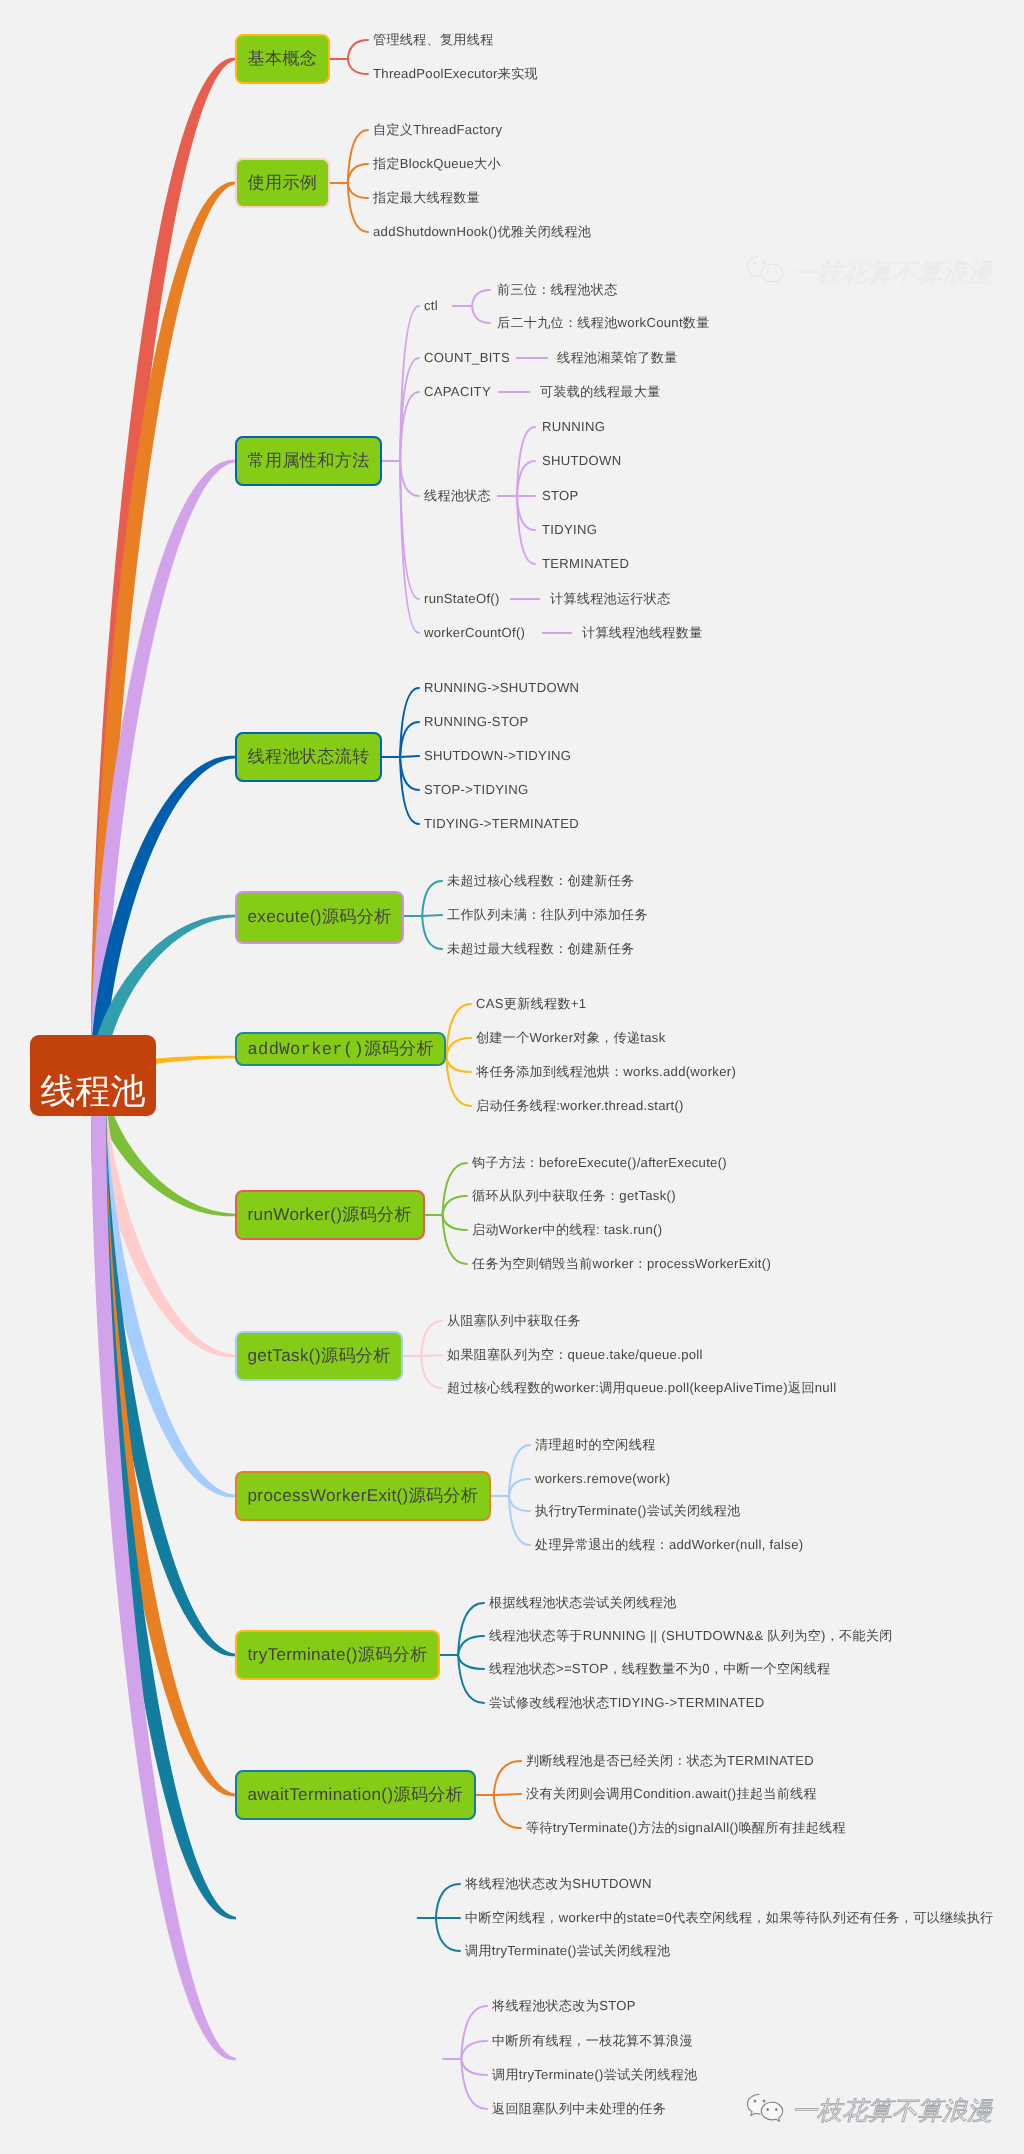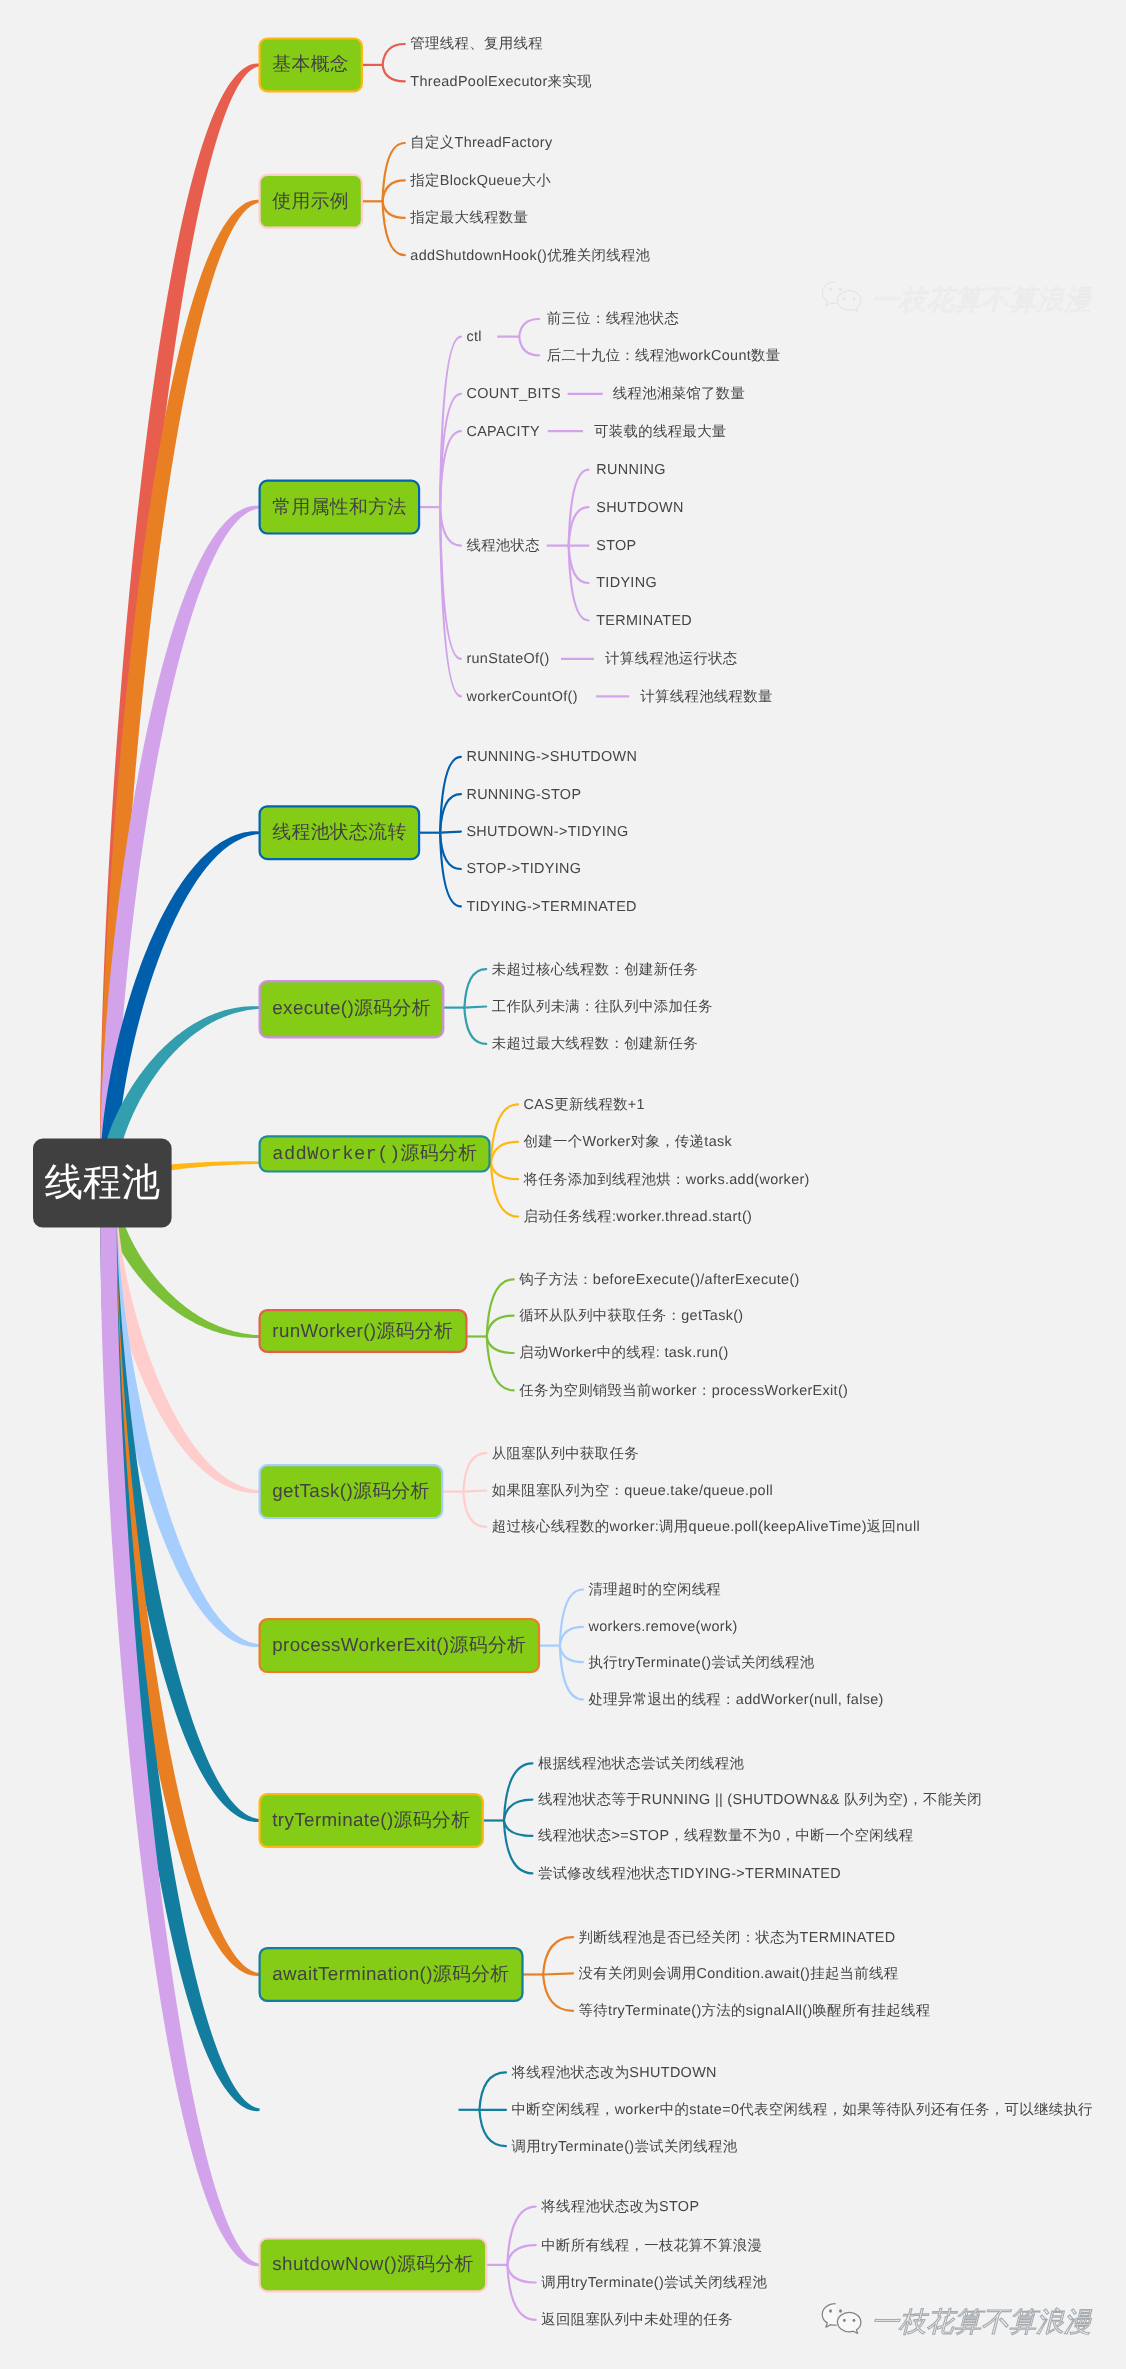--- a/index.html
+++ b/index.html
@@ -109,21 +109,21 @@
       <path d="M435.84375,1918C437.293125,1894.2 445.989375,1884 460,1884" fill="none" stroke="#127D9E" stroke-width="2" stroke-linecap="round"></path>
       <path d="M435.84375,1918L460,1918" fill="none" stroke="#127D9E" stroke-width="2" stroke-linecap="round"></path>
       <path d="M435.84375,1918C437.293125,1941.1 445.989375,1951 460,1951" fill="none" stroke="#127D9E" stroke-width="2" stroke-linecap="round"></path>
       <path d="M91.50,1075.36L91.38,1082.36L91.28,1089.54L91.20,1096.89L91.16,1104.40L91.13,1112.08L91.14,1119.92L91.16,1127.92L91.22,1136.07L91.29,1144.36L91.40,1152.80L91.52,1161.38L91.68,1170.10L91.85,1178.94L92.05,1187.92L92.28,1197.02L92.52,1206.24L92.80,1215.57L93.09,1225.02L93.41,1234.58L93.76,1244.24L94.12,1254.01L94.52,1263.87L94.93,1273.82L95.37,1283.86L95.83,1293.99L96.31,1304.20L96.82,1314.48L97.35,1324.84L97.90,1335.27L98.47,1345.76L99.07,1356.32L99.69,1366.93L100.33,1377.60L100.99,1388.31L101.68,1399.07L102.39,1409.87L103.12,1420.71L103.87,1431.59L104.64,1442.49L105.44,1453.42L106.26,1464.37L107.10,1475.34L107.96,1486.32L108.84,1497.32L109.74,1508.32L110.66,1519.32L111.61,1530.32L112.57,1541.31L113.56,1552.30L114.57,1563.27L115.60,1574.22L116.65,1585.15L117.71,1596.06L118.81,1606.93L119.92,1617.78L121.05,1628.58L122.20,1639.35L123.37,1650.07L124.56,1660.73L125.78,1671.35L127.01,1681.91L128.26,1692.41L129.53,1702.84L130.83,1713.21L132.14,1723.50L133.47,1733.71L134.83,1743.85L136.20,1753.89L137.59,1763.85L139.01,1773.72L140.44,1783.49L141.89,1793.16L143.36,1802.73L144.85,1812.19L146.37,1821.53L147.90,1830.76L149.45,1839.87L151.02,1848.85L152.61,1857.70L154.22,1866.43L155.85,1875.01L157.50,1883.46L159.17,1891.76L160.86,1899.92L162.57,1907.92L164.30,1915.77L166.05,1923.46L167.82,1930.98L169.61,1938.34L171.42,1945.52L173.25,1952.53L175.11,1959.36L176.98,1966.00L178.87,1972.46L180.79,1978.73L182.72,1984.80L184.68,1990.67L186.66,1996.34L188.66,2001.80L190.68,2007.05L192.72,2012.09L194.79,2016.90L196.88,2021.49L198.99,2025.86L201.13,2029.99L203.29,2033.89L205.48,2037.54L207.69,2040.95L209.93,2044.11L212.20,2047.02L214.50,2049.66L216.82,2052.03L219.18,2054.13L221.56,2055.94L223.97,2057.45L226.39,2058.66L228.82,2059.54L231.25,2060.10L233.65,2060.32L235.96,2060.20L236.04,2057.80L234.05,2057.39L232.17,2056.73L230.34,2055.84L228.55,2054.70L226.77,2053.33L225.01,2051.72L223.24,2049.87L221.47,2047.76L219.71,2045.40L217.94,2042.80L216.16,2039.94L214.39,2036.84L212.62,2033.49L210.85,2029.91L209.09,2026.08L207.32,2022.02L205.57,2017.72L203.81,2013.20L202.07,2008.46L200.33,2003.49L198.60,1998.31L196.87,1992.92L195.15,1987.31L193.44,1981.51L191.75,1975.50L190.06,1969.29L188.38,1962.90L186.71,1956.31L185.05,1949.54L183.40,1942.59L181.76,1935.46L180.14,1928.16L178.52,1920.69L176.92,1913.05L175.33,1905.26L173.76,1897.30L172.20,1889.20L170.65,1880.94L169.11,1872.54L167.59,1864.00L166.08,1855.32L164.58,1846.51L163.11,1837.57L161.64,1828.51L160.19,1819.32L158.76,1810.02L157.34,1800.60L155.93,1791.07L154.55,1781.44L153.17,1771.71L151.82,1761.88L150.48,1751.95L149.16,1741.94L147.85,1731.84L146.56,1721.66L145.29,1711.41L144.04,1701.08L142.80,1690.68L141.58,1680.21L140.38,1669.68L139.20,1659.10L138.03,1648.46L136.89,1637.77L135.76,1627.04L134.65,1616.26L133.56,1605.45L132.49,1594.60L131.44,1583.73L130.41,1572.82L129.39,1561.90L128.40,1550.96L127.43,1540.00L126.47,1529.03L125.54,1518.06L124.62,1507.09L123.73,1496.11L122.86,1485.15L122.01,1474.19L121.18,1463.25L120.37,1452.32L119.58,1441.42L118.81,1430.54L118.06,1419.70L117.34,1408.88L116.63,1398.11L115.95,1387.37L115.29,1376.68L114.65,1366.04L114.04,1355.46L113.44,1344.93L112.87,1334.47L112.32,1324.06L111.79,1313.73L111.29,1303.48L110.81,1293.30L110.35,1283.20L109.91,1273.18L109.50,1263.26L109.11,1253.43L108.75,1243.70L108.40,1234.06L108.08,1224.54L107.79,1215.12L107.52,1205.82L107.27,1196.63L107.05,1187.57L106.85,1178.63L106.67,1169.82L106.52,1161.14L106.40,1152.60L106.29,1144.20L106.22,1135.95L106.16,1127.85L106.14,1119.90L106.13,1112.10L106.16,1104.47L106.20,1097.01L106.28,1089.71L106.37,1082.59L106.50,1075.64Z" fill="#D2A3EA" stroke="none"></path>
       <path d="M442.234375,2059L461.234375,2059" fill="none" stroke="#D2A3EA" stroke-width="2" stroke-linecap="butt"></path>
       <path d="M461.234375,2059C462.7803125,2021.9 472.0559375,2006 487,2006" fill="none" stroke="#D2A3EA" stroke-width="2" stroke-linecap="round"></path>
       <path d="M461.234375,2059C462.7803125,2046.4 472.0559375,2041 487,2041" fill="none" stroke="#D2A3EA" stroke-width="2" stroke-linecap="round"></path>
       <path d="M461.234375,2059C462.7803125,2070.2 472.0559375,2075 487,2075" fill="none" stroke="#D2A3EA" stroke-width="2" stroke-linecap="round"></path>
       <path d="M461.234375,2059C462.7803125,2094 472.0559375,2109 487,2109" fill="none" stroke="#D2A3EA" stroke-width="2" stroke-linecap="round"></path>
     </svg>
-<div id="root" style="left: 30px; top: 1035px; width: 126px; height: 81px; background: #404040;">
+<div id="root" style="left: 30px; top: 1035px; width: 126px; height: 81px; background: #c2410c; align-items: flex-end;">
       <span class="rlabel">线程池</span>
     </div>
     <div class="node" style="left: 235px; top: 34px; height: 50px; border-color: rgb(255, 184, 19);">
       <span class="nlabel">基本概念</span>
     </div>
     <div class="leaf" style="left: 373px; top: 40px;">管理线程、复用线程</div>
     <div class="leaf" style="left: 373px; top: 74px;">ThreadPoolExecutor来实现</div>
     <div class="node" style="left: 235px; top: 158px; height: 50px; border-color: rgb(255, 206, 204);">
       <span class="nlabel">使用示例</span>
     </div>
@@ -165,21 +165,21 @@
     <div class="leaf" style="left: 447px; top: 881px;">未超过核心线程数：创建新任务</div>
     <div class="leaf" style="left: 447px; top: 915px;">工作队列未满：往队列中添加任务</div>
     <div class="leaf" style="left: 447px; top: 949px;">未超过最大线程数：创建新任务</div>
     <div class="node" style="left: 235px; top: 1032px; height: 34px; border-color: rgb(27, 140, 155); font-family: Liberation Mono, monospace;">
       <span class="nlabel">addWorker()源码分析</span>
     </div>
     <div class="leaf" style="left: 476px; top: 1004px;">CAS更新线程数+1</div>
     <div class="leaf" style="left: 476px; top: 1038px;">创建一个Worker对象，传递task</div>
     <div class="leaf" style="left: 476px; top: 1072px;">将任务添加到线程池烘：works.add(worker)</div>
     <div class="leaf" style="left: 476px; top: 1106px;">启动任务线程:worker.thread.start()</div>
-    <div class="node" style="left: 235px; top: 1190px; height: 40px; border-color: rgb(231, 94, 78);">
+    <div class="node" style="left: 235px; top: 1190px; height: 50px; border-color: rgb(231, 94, 78);">
       <span class="nlabel">runWorker()源码分析</span>
     </div>
     <div class="leaf" style="left: 472px; top: 1163px;">钩子方法：beforeExecute()/afterExecute()</div>
     <div class="leaf" style="left: 472px; top: 1196px;">循环从队列中获取任务：getTask()</div>
     <div class="leaf" style="left: 472px; top: 1230px;">启动Worker中的线程: task.run()</div>
     <div class="leaf" style="left: 472px; top: 1264px;">任务为空则销毁当前worker：processWorkerExit()</div>
     <div class="node" style="left: 235px; top: 1331px; height: 50px; border-color: rgb(165, 206, 255);">
       <span class="nlabel">getTask()源码分析</span>
     </div>
     <div class="leaf" style="left: 447px; top: 1321px;">从阻塞队列中获取任务</div>
@@ -201,23 +201,20 @@
     <div class="leaf" style="left: 489px; top: 1703px;">尝试修改线程池状态TIDYING-&gt;TERMINATED</div>
     <div class="node" style="left: 235px; top: 1770px; height: 50px; border-color: rgb(18, 125, 158);">
       <span class="nlabel">awaitTermination()源码分析</span>
     </div>
     <div class="leaf" style="left: 526px; top: 1761px;">判断线程池是否已经关闭：状态为TERMINATED</div>
     <div class="leaf" style="left: 526px; top: 1794px;">没有关闭则会调用Condition.await()挂起当前线程</div>
     <div class="leaf" style="left: 526px; top: 1828px;">等待tryTerminate()方法的signalAll()唤醒所有挂起线程</div>
     <div class="leaf" style="left: 465px; top: 1884px;">将线程池状态改为SHUTDOWN</div>
     <div class="leaf" style="left: 465px; top: 1918px;">中断空闲线程，worker中的state=0代表空闲线程，如果等待队列还有任务，可以继续执行</div>
     <div class="leaf" style="left: 465px; top: 1951px;">调用tryTerminate()尝试关闭线程池</div>
-    <div class="node" style="left: 235px; top: 2034px; height: 50px; border-color: rgb(255, 206, 204);">
-      <span class="nlabel">shutdowNow()源码分析</span>
-    </div>
     <div class="leaf" style="left: 492px; top: 2006px;">将线程池状态改为STOP</div>
     <div class="leaf" style="left: 492px; top: 2041px;">中断所有线程，一枝花算不算浪漫</div>
     <div class="leaf" style="left: 492px; top: 2075px;">调用tryTerminate()尝试关闭线程池</div>
     <div class="leaf" style="left: 492px; top: 2109px;">返回阻塞队列中未处理的任务</div>
     <div class="wm" style="left: 746px; top: 256px; opacity: 0.09;">
       <span class="wmicon"><svg width="40" height="36" viewBox="0 0 40 36" fill="none" xmlns="http://www.w3.org/2000/svg">
   <g stroke="#6b7178" stroke-width="1.15" fill="#fafafa" stroke-linejoin="round">
     <path d="M13.6 2.2C6.9 2.2 1.5 6.6 1.5 12.0c0 3.1 1.8 5.9 4.6 7.7l-1.3 3.9 4.5-2.3c1.2 .35 2.5 .55 3.9 .55 .45 0 .9-.02 1.35-.06"></path>
     <path d="M26.2 10.2c-6.0 0-10.9 3.9-10.9 8.8 0 4.85 4.9 8.8 10.9 8.8 1.25 0 2.45-.17 3.6-.5l3.85 2.0-1.05-3.3c2.45-1.6 4.0-4.05 4.0-6.95 0-4.85-4.85-8.85-10.4-8.85z"></path>
   </g>

